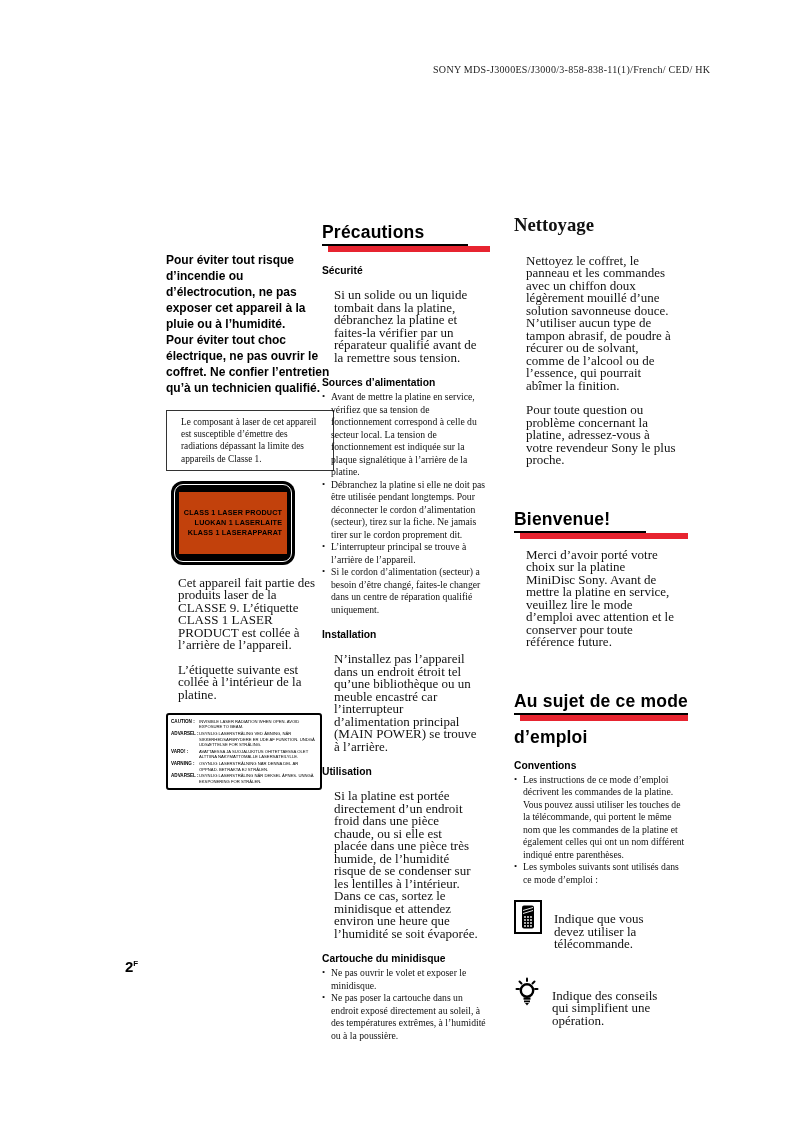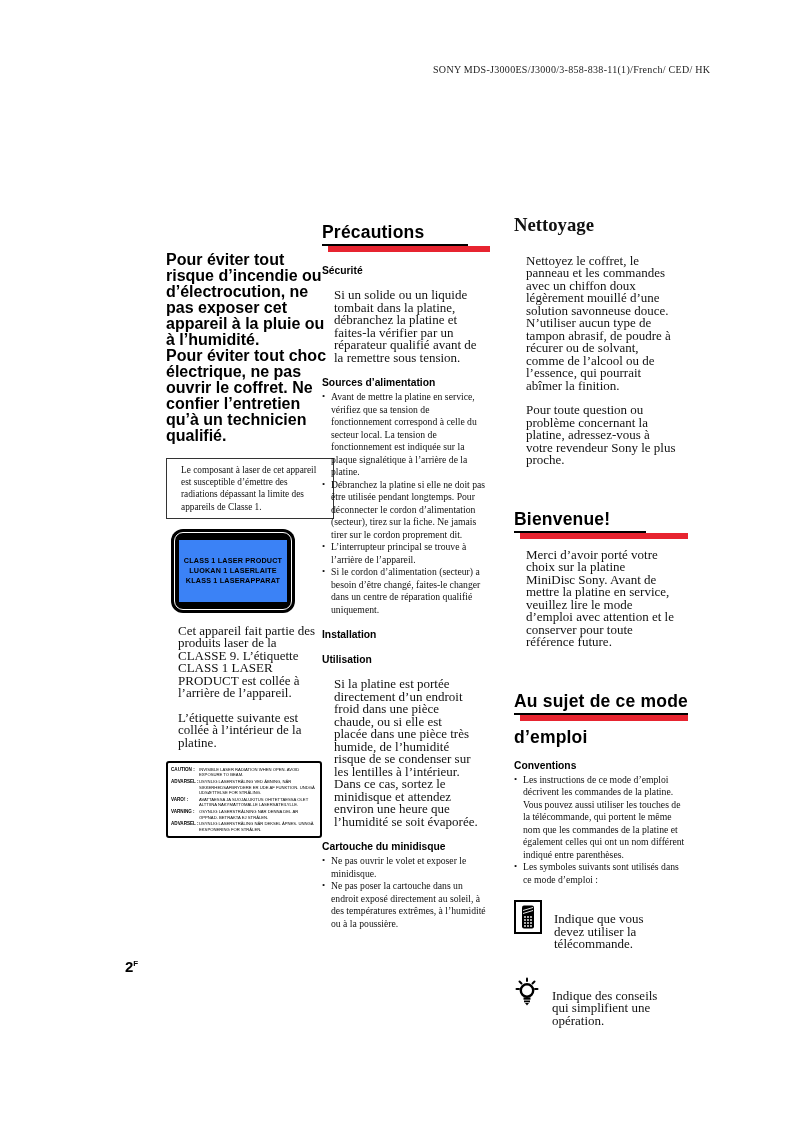--- a/index.html
+++ b/index.html
@@ -13,38 +13,38 @@
     font-size:10px; letter-spacing:.3px; color:#222; white-space:nowrap;
   }
   .col{ position:absolute; }
   .col-left{ left:166px; top:252px; width:168px; }
   .col-mid{ left:322px; top:222px; width:168px; }
   .col-right{ left:514px; top:214px; width:174px; }
 
   
   .warn p{
     font-family:"Liberation Sans", sans-serif; font-weight:bold;
-    font-size:16px; line-height:16px; margin:0; color:#000;
+    font-size:12px; line-height:16px; margin:0; color:#000;
   }
   .thin-box{
     border:1px solid #333; padding:5px 14px; margin-top:14px;
     font-size:9.3px; line-height:12.2px;
   }
   .laser-badge{
     margin-top:10px; margin-left:5px; width:124px; height:84px;
     background:#000; border-radius:12px;
   }
   .laser-badge-inner{
     position:absolute; margin:3px; width:116px; height:76px;
     border:1px solid #fff; border-radius:9px;
     display:flex; align-items:center; justify-content:center;
   }
   .laser-badge{ position:relative; }
   .laser-badge-text{
-    background:#3b82f6; padding:16px 5px; text-align:center;
+    background:#c2410c; padding:16px 5px; text-align:right;
     font-family:"Liberation Sans", sans-serif; font-weight:bold;
     font-size:7.2px; line-height:10px; letter-spacing:.2px; white-space:nowrap; color:#000;
   }
   .body{ font-size:13px; line-height:12.5px; margin:12px; }
   .mt{ margin-top:12px; }
   .caution-label{
     margin-top:10px; width:146px; border:2px solid #000; border-radius:3px;
     padding:2px 3px; background:#fff;
   }
   .c-row{ display:flex; margin:1.5px 0; }
@@ -164,20 +164,21 @@
       <ul class="bullets">
         <li>Avant de mettre la platine en service, vérifiez que sa tension de fonctionnement correspond à celle du secteur local. La tension de fonctionnement est indiquée sur la plaque signalétique à l’arrière de la platine.</li>
         <li>Débranchez la platine si elle ne doit pas être utilisée pendant longtemps. Pour déconnecter le cordon d’alimentation (secteur), tirez sur la fiche. Ne jamais tirer sur le cordon proprement dit.</li>
         <li>L’interrupteur principal se trouve à l’arrière de l’appareil.</li>
         <li>Si le cordon d’alimentation (secteur) a besoin d’être changé, faites-le changer dans un centre de réparation qualifié uniquement.</li>
       </ul>
     </div>
 
     <div class="sect">
       <h3>Installation</h3>
+      <p class="body">N’installez pas l’appareil dans un endroit étroit tel qu’une bibliothèque ou un meuble encastré car l’interrupteur d’alimentation principal (MAIN POWER) se trouve à l’arrière.</p>
     </div>
 
     <div class="sect">
       <h3>Utilisation</h3>
       <p class="body">Si la platine est portée directement d’un endroit froid dans une pièce chaude, ou si elle est placée dans une pièce très humide, de l’humidité risque de se condenser sur les lentilles à l’intérieur. Dans ce cas, sortez le minidisque et attendez environ une heure que l’humidité se soit évaporée.</p>
     </div>
 
     <div class="sect">
       <h3>Cartouche du minidisque</h3>
       <ul class="bullets">

